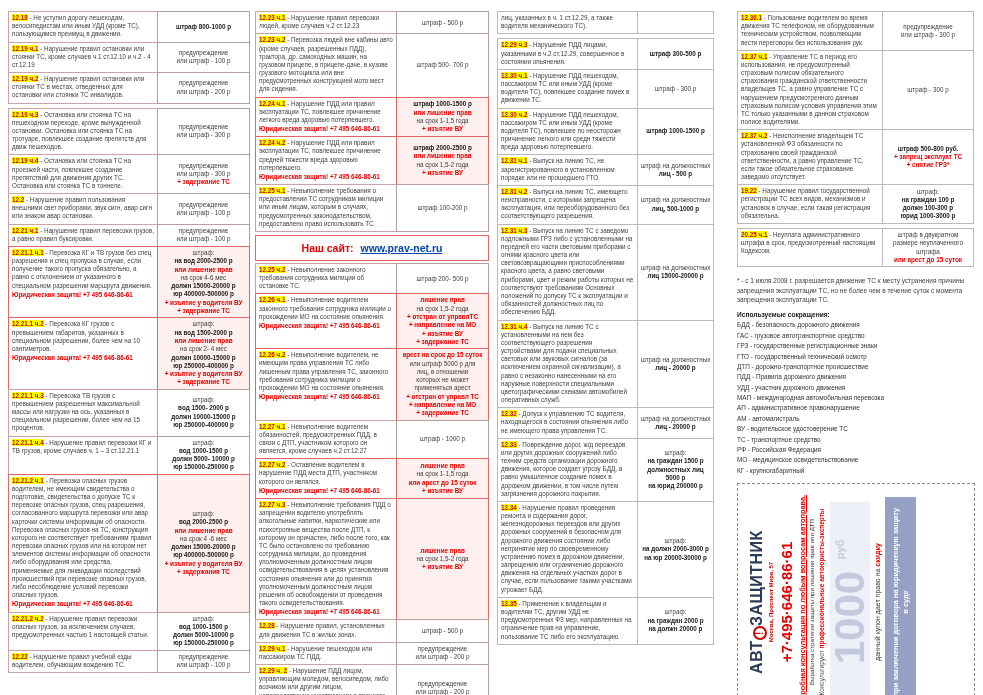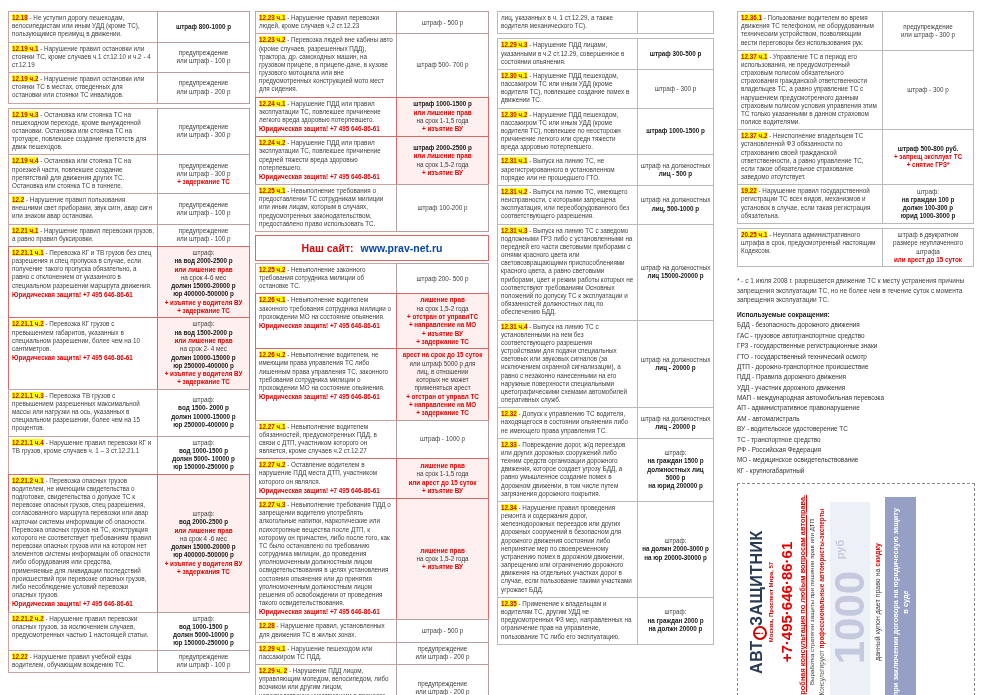--- a/index.html
+++ b/index.html
@@ -54,21 +54,21 @@
 
   .gap { height: 5px; }
 
   .site-banner {
     border: 1px solid #e06666; background: #fff;
     margin: 3px 0; padding: 6px 14px;
     display: flex; justify-content: center; align-items: baseline; gap: 7px;
     white-space: nowrap;
   }
   .sb-label { color: #e60000; font-weight: bold; font-size: 10.5px; }
-  .sb-url { color: #0645ad; font-weight: bold; font-size: 10.5px; cursor: pointer; }
+  .sb-url { color: #0645ad; font-weight: bold; font-size: 10.5px; text-decoration: underline; cursor: pointer; }
 
   .note { margin-top: 9px; font-size: 6.5px; line-height: 1.45; color: #3f3f3f; }
   .abbr { margin-top: 7px; }
   .abbr-title { font-weight: bold; font-size: 6.6px; color: #1a1a1a; margin-bottom: 2px; }
   .abbr-item { font-size: 6.4px; line-height: 1.62; color: #333; }
 
   .ad {
     margin-top: 7px; position: relative;
     width: 238px; height: 238px;
     border: 1px dashed #8a8a8a; background: #fff;

